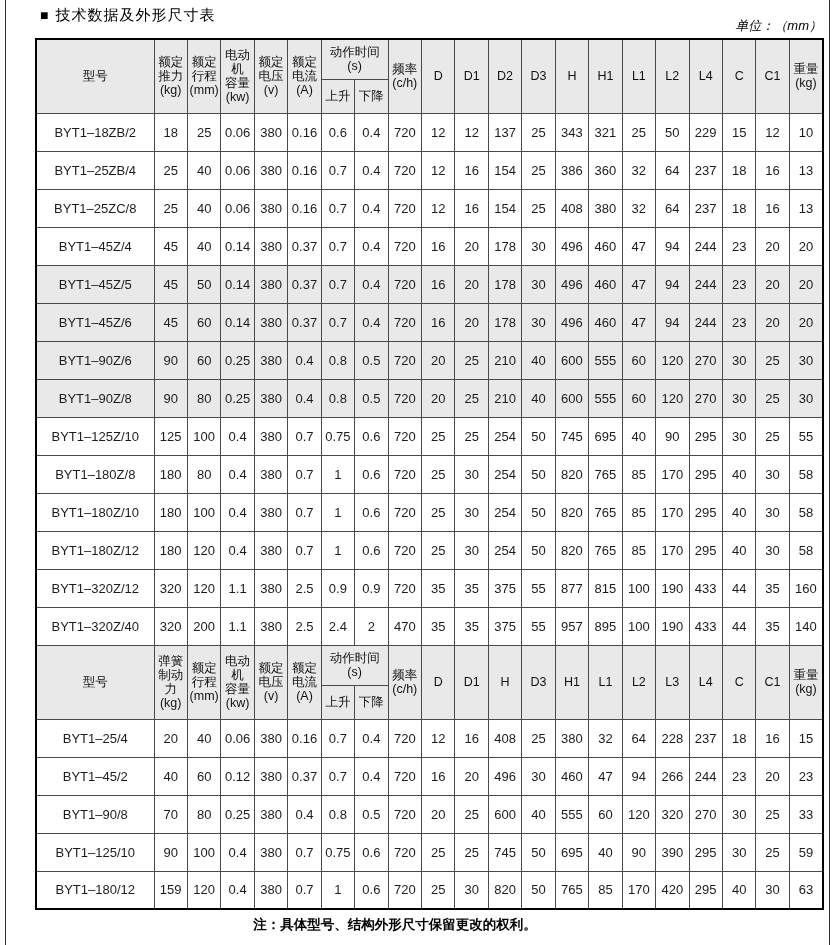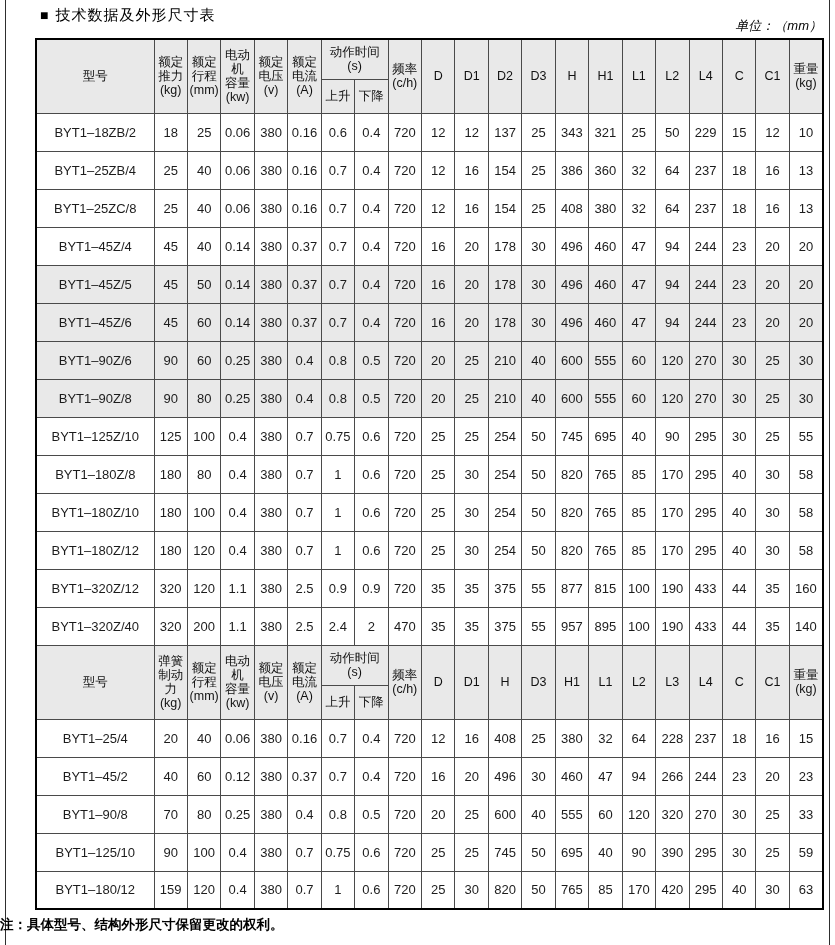--- a/index.html
+++ b/index.html
@@ -32,21 +32,21 @@
   th{
     background:var(--header-bg,#e9e9e9);
     font-weight:normal;font-size:12.5px;line-height:1.13;white-space:pre-line;color:#111;
   }
   td{font-size:13px;color:#1c1c1c;background:#fff;}
   tr{height:38px;}
   tr.hrow1{height:40px;}
   tr.hrow2{height:34px;}
   tr.shaded td{background:var(--shade-bg,#e9e9e9);}
   .footnote{
-    position:absolute;top:916px;left:0;right:45px;text-align:left;
+    position:absolute;top:916px;left:0;right:45px;text-align:center;
     font-size:13.5px;font-weight:bold;color:#000;white-space:nowrap;
   }
 </style>
 </head>
 <body>
 
 <div class="page-edge edge-left"></div>
 <div class="page-edge edge-right"></div>
 
 <div class="title">

